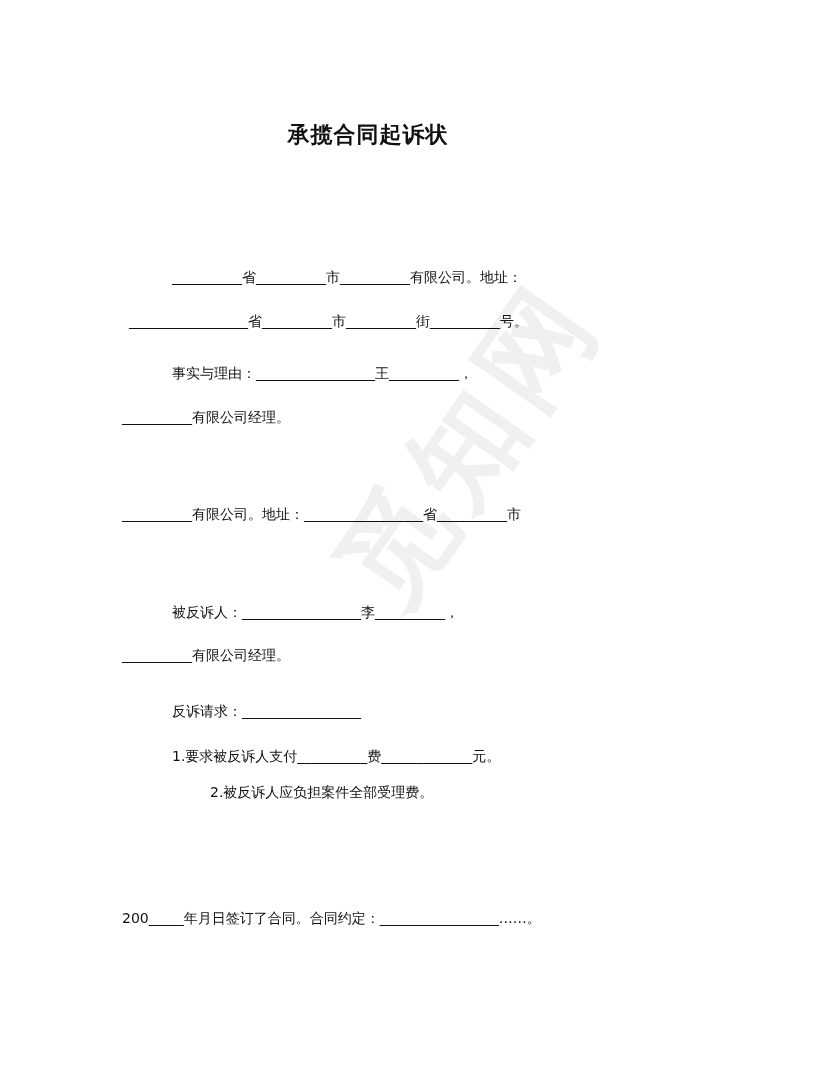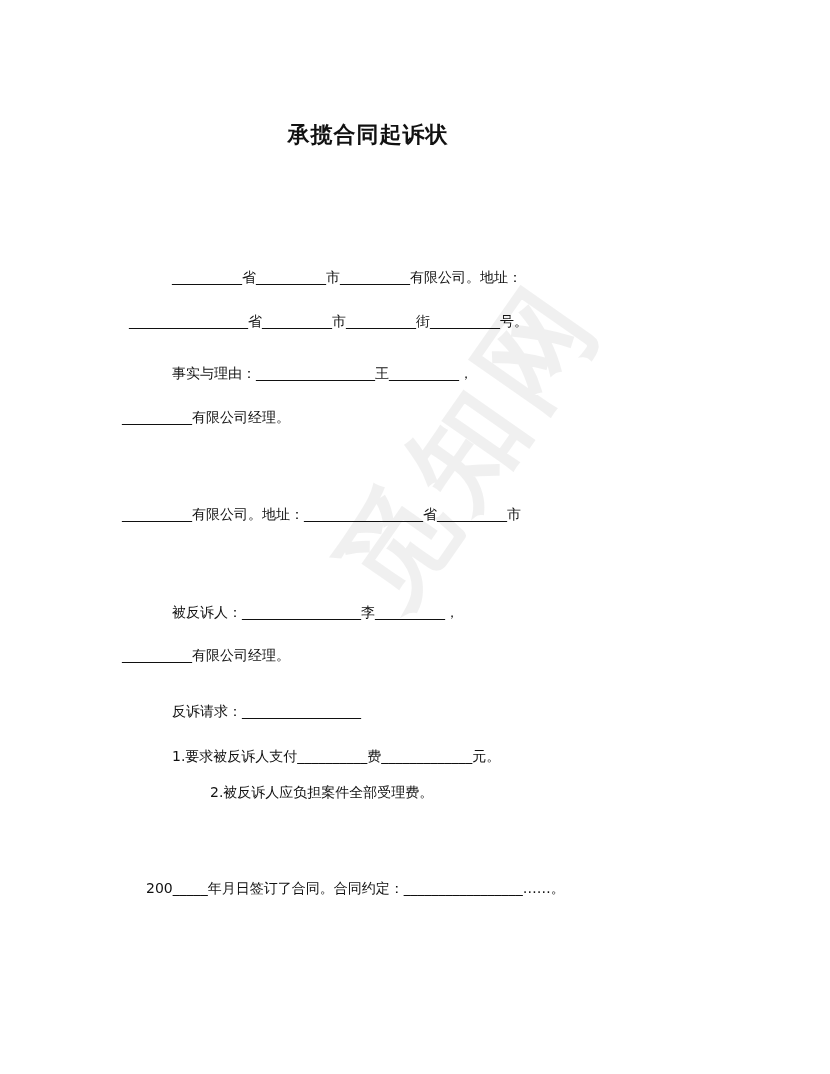--- a/index.html
+++ b/index.html
@@ -29,14 +29,14 @@
 
   <div class="line" style="left:122px; top:502px;">__________有限公司。地址：_________________省__________市</div>
 
   <div class="line" style="left:172px; top:600px;">被反诉人：_________________李__________，</div>
   <div class="line" style="left:122px; top:643px;">__________有限公司经理。</div>
 
   <div class="line" style="left:172px; top:699px;">反诉请求：_________________</div>
   <div class="line" style="left:172px; top:744px;">1.要求被反诉人支付__________费_____________元。</div>
   <div class="line" style="left:172px; top:780px;margin-left:38px;">2.被反诉人应负担案件全部受理费。</div>
 
-  <div class="line" style="left:122px; top:876px;margin-left:24px;">200_____年月日签订了合同。合同约定：_________________……。</div>
+  <div class="line" style="left:122px; top:906px;">200_____年月日签订了合同。合同约定：_________________……。</div>
 </div>
 
 </body></html>

